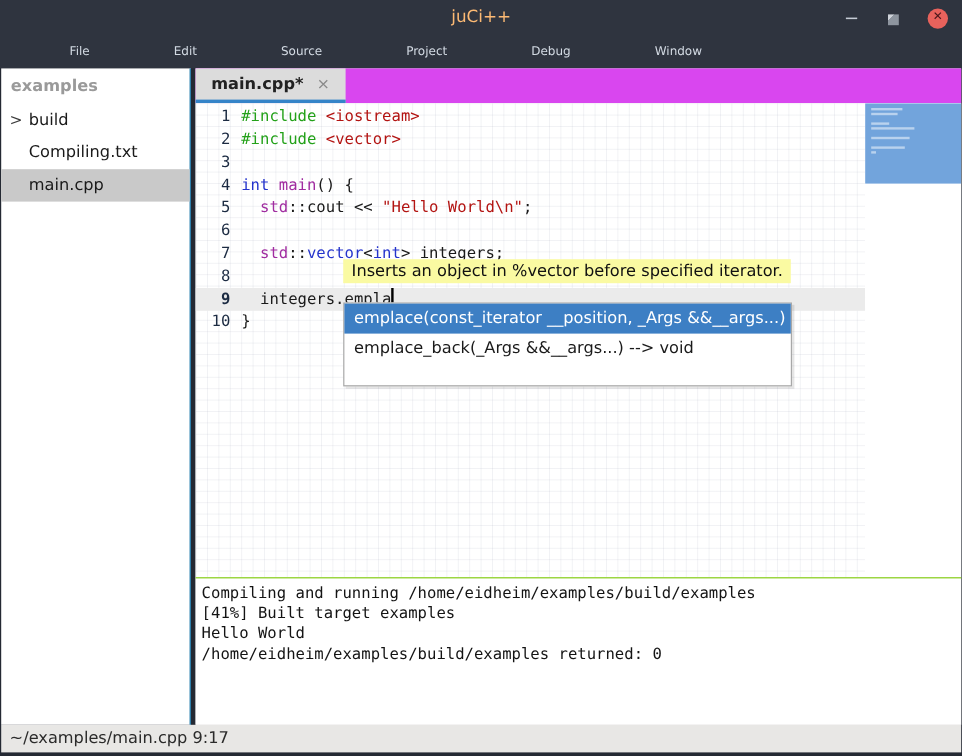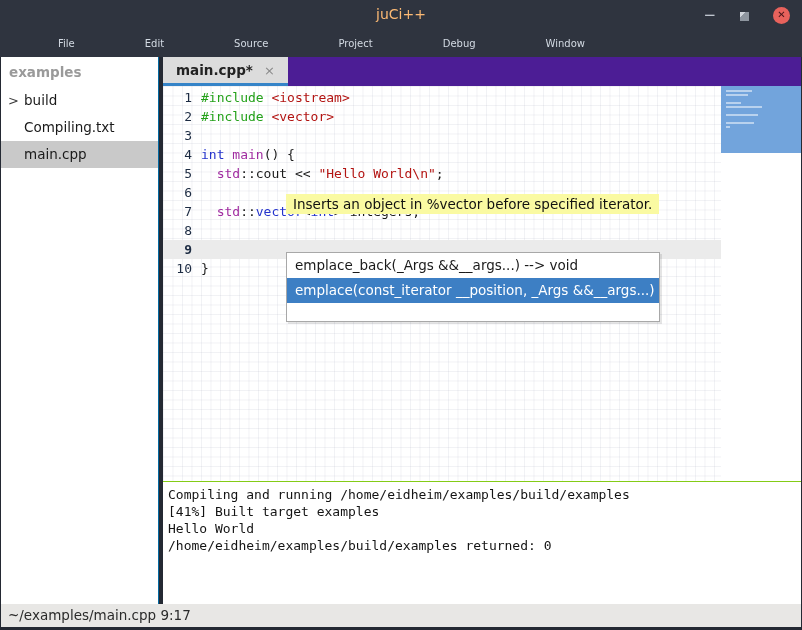--- a/index.html
+++ b/index.html
@@ -21,21 +21,21 @@
 
   
   .sidebar { position:absolute; left:1px; top:57px; width:158px; height:547px; background:#fff; border-right:1px solid #0369a1; }
   .sb-header { height:30px; line-height:30px; padding-left:8px; color:#9a9a9a; font-weight:bold; font-size:13.5px; }
   .sb-item { height:27px; line-height:27px; font-size:13.5px; color:#1a1a1a; position:relative; padding-left:23px; }
   .sb-item .chev { position:absolute; left:7px; top:0; color:#3a3a3a; font-size:13px; }
   .sb-item.selected { background:var(--sidebar-selected,#c9c9c9); }
 
   
   .editor-col { position:absolute; left:163px; top:57px; width:638px; height:547px; background:#fff; }
-  .tabbar { position:absolute; top:0; left:0; right:0; height:29px; background:#4c1d95; display:flex; }
+  .tabbar { position:absolute; top:0; left:0; right:0; height:29px; background:#d946ef; display:flex; }
   .tab { height:29px; background:#dcdcdc; border-bottom:3px solid var(--accent,#3584c8); display:flex; align-items:center; padding:0 13px; gap:11px; }
   .tab-label { font-weight:bold; font-size:13.5px; color:#222; }
   .tab-close { color:#8a8a8a; font-size:13px; }
 
   
   .code-area { position:absolute; left:0; right:0; top:29px; height:395px; background:#fff; overflow:hidden; }
   .code-lines { position:absolute; left:0; top:0; width:558px; height:100%; padding-top:2px;
     background-image:linear-gradient(to right, rgba(168,174,190,.16) 1px, transparent 1px),
                      linear-gradient(to bottom, rgba(168,174,190,.16) 1px, transparent 1px);
     background-size:9.5px 9.5px;
@@ -51,21 +51,21 @@
   .tok-fn { color:var(--tok-ns,#a02ca0); }
   .cursor { display:inline-block; width:2px; height:15px; background:#000; vertical-align:-2px; }
 
   
   .minimap { position:absolute; right:0; top:0; width:80px; height:100%; background:#fff; }
   .viewport { position:absolute; left:0; top:0; width:100%; height:67px; background:var(--minimap-viewport,#72a4dc); padding:4px 0 0 5px; }
   .mini-bar { height:2px; margin-bottom:2px; background:rgba(255,255,255,.5); }
   .mini-gap { height:4px; }
 
   
-  .tooltip { position:absolute; left:123px; top:108px; background:var(--tooltip-bg,#fafaa2); color:#111; font-size:13.5px; padding:2px 7px; white-space:nowrap; z-index:5; }
+  .tooltip { position:absolute; left:123px; top:130px; background:var(--tooltip-bg,#fafaa2); color:#111; font-size:13.5px; padding:2px 7px; white-space:nowrap; z-index:5; }
   .popup { position:absolute; left:123px; top:166px; width:374px; height:70px; background:#fff; border:1px solid #a8a8a8; box-shadow:2px 2px 0 rgba(0,0,0,.10); font-size:13.5px; z-index:6; }
   .pop-item { height:25px; line-height:25px; padding-left:8px; color:#1a1a1a; white-space:nowrap; overflow:hidden; }
   .pop-item.sel { background:var(--selection-bg,#3d7fc4); color:#fff; }
 
   
   .terminal { position:absolute; left:0; right:0; top:424px; height:123px; background:#fff; border-top:1px solid #84cc16;
     font-family:"DejaVu Sans Mono","Liberation Mono",monospace; font-size:13px; padding:4px 0 0 5px; color:#141414; }
   .term-line { height:17px; line-height:17px; white-space:pre; }
 
   
@@ -142,20 +142,21 @@
           <div class="line">
             <span class="gutter">7</span>
             <span class="codetext"><span class="tok-pl">  </span><span class="tok-ns">std</span><span class="tok-pl">::</span><span class="tok-type">vector</span><span class="tok-pl">&lt;</span><span class="tok-kw">int</span><span class="tok-pl">&gt; </span><span class="tok-pl">integers;</span></span>
           </div>
           <div class="line">
             <span class="gutter">8</span>
             <span class="codetext"></span>
           </div>
           <div class="line current">
             <span class="gutter">9</span>
+            <span class="codetext"><span class="tok-pl">  integers.empla</span><span class="cursor"></span></span>
           </div>
           <div class="line">
             <span class="gutter">10</span>
             <span class="codetext"><span class="tok-pl">}</span></span>
           </div>
         </div>
       <div class="minimap">
         <div class="viewport">
             <div id="mini-bars">
               <div class="mini-bar" style="width: 26px;"></div>
@@ -166,22 +167,22 @@
               <div class="mini-gap"></div>
               <div class="mini-bar" style="width: 32px;"></div>
               <div class="mini-gap"></div>
               <div class="mini-bar" style="width: 28px;"></div>
               <div class="mini-bar" style="width: 4px;"></div>
             </div>
           </div>
       </div>
       <div class="tooltip">Inserts an object in %vector before specified iterator.</div>
       <div class="popup" id="popup">
+          <div class="pop-item sel">emplace(const_iterator __position, _Args &amp;&amp;__args...)</div>
           <div class="pop-item">emplace_back(_Args &amp;&amp;__args...) --&gt; void</div>
-          <div class="pop-item sel">emplace(const_iterator __position, _Args &amp;&amp;__args...)</div>
         </div>
     </div>
 
     <div class="terminal" id="terminal">
         <div class="term-line">Compiling and running /home/eidheim/examples/build/examples</div>
         <div class="term-line">[41%] Built target examples</div>
         <div class="term-line">Hello World</div>
         <div class="term-line">/home/eidheim/examples/build/examples returned: 0</div>
       </div>
   </div>

